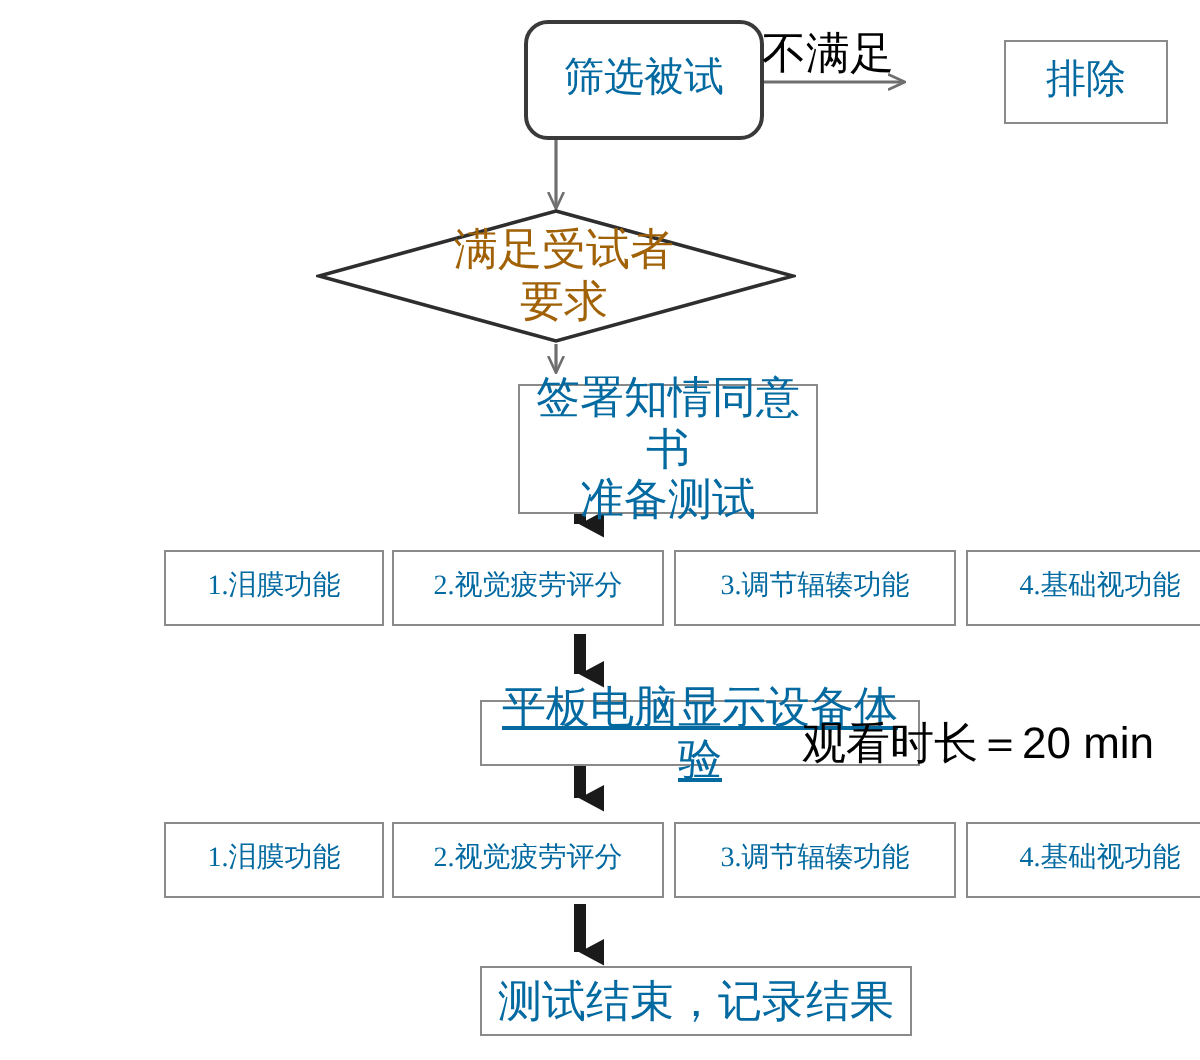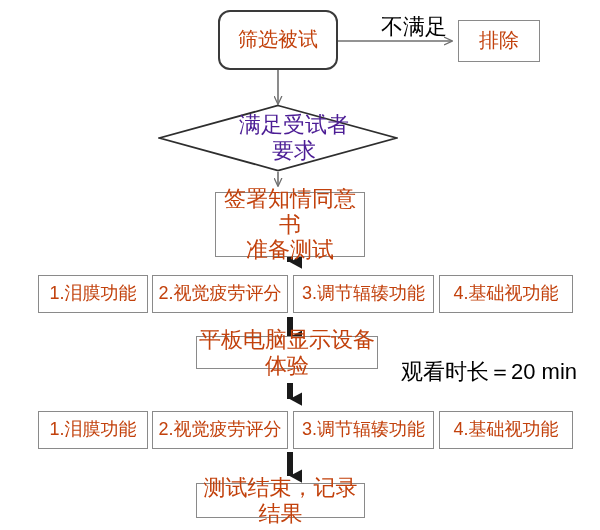--- a/index.html
+++ b/index.html
@@ -15,25 +15,26 @@
     font-family: "Liberation Sans", "DejaVu Sans", sans-serif;
     overflow: hidden;
   }
   .node {
     position: absolute;
     box-sizing: border-box;
     display: flex;
     align-items: center;
     justify-content: center;
     text-align: center;
-    color: #c2410c;
+    color: #0369a1;
     background: #ffffff;
     border: 1px solid #808080;
     line-height: 1.18;
     white-space: pre-line;
+    margin-left: 44px;
   }
   .node.rounded {
     border-radius: 12px;
     border: 2px solid #3a3a3a;
   }
   .node.rect {
     border: 1px solid #8a8a8a;
   }
   .label {
     position: absolute;
@@ -41,43 +42,43 @@
     white-space: nowrap;
   }
   .diamond-wrap {
     position: absolute;
   }
   .diamond-wrap svg {
     display: block;
   }
   .diamond-text {
     position: absolute;
-    left: 16px;
+    left: 4px;
     top: 0;
     width: 100%;
     height: 100%;
     display: flex;
     align-items: center;
     justify-content: center;
     text-align: center;
     white-space: pre-line;
     line-height: 1.18;
-    color: #4c1d95;
+    color: #a16207;
   }
   .conn {
     position: absolute;
     left: 0;
     top: 0;
     width: 600px;
     height: 530px;
     pointer-events: none;
   }
   .fs20 { font-size: 20px; }
   .fs19 { font-size: 22px; }
-  .fs18 { font-size: 18px; }
+  .fs18 { font-size: 14px; font-family: Liberation Serif, serif; }
 </style>
 </head>
 <body>
 
 <div id="canvas">
 
   <svg class="conn" viewBox="0 0 600 530">
     <defs>
       <marker id="thinArrow" markerWidth="9" markerHeight="9" refX="8" refY="4.5" orient="auto" markerUnits="userSpaceOnUse">
         <path d="M0,0.6 L8.4,4.5 L0,8.4" fill="none" stroke="#6f6f6f" stroke-width="1.3"></path>
@@ -132,24 +133,24 @@
 
   <div class="node rect fs19" style="left:215px; top:192px; width:150px; height:65px;">签署知情同意书
 准备测试</div>
 
 
   <div class="node rect fs18" style="left:38px; top:275px; width:110px; height:38px;">1.泪膜功能</div>
   <div class="node rect fs18" style="left:152px; top:275px; width:136px; height:38px;">2.视觉疲劳评分</div>
   <div class="node rect fs18" style="left:293px; top:275px; width:141px; height:38px;">3.调节辐辏功能</div>
   <div class="node rect fs18" style="left:439px; top:275px; width:134px; height:38px;">4.基础视功能</div>
 
-  <div class="node rect fs19" style="left:196px; top:336px; width:182px; height:33px;">平板电脑显示设备体验</div>
+  <div class="node rect fs19" style="left:196px; top:350px; width:220px; height:33px;text-decoration:underline;">平板电脑显示设备体验</div>
 
   <div class="label fs19" style="left:401px; top:357px;">观看时长＝20 min</div>
 
   <div class="node rect fs18" style="left:38px; top:411px; width:110px; height:38px;">1.泪膜功能</div>
   <div class="node rect fs18" style="left:152px; top:411px; width:136px; height:38px;">2.视觉疲劳评分</div>
   <div class="node rect fs18" style="left:293px; top:411px; width:141px; height:38px;">3.调节辐辏功能</div>
   <div class="node rect fs18" style="left:439px; top:411px; width:134px; height:38px;">4.基础视功能</div>
 
-  <div class="node rect fs19" style="left:196px; top:483px; width:169px; height:35px;">测试结束，记录结果</div>
+  <div class="node rect fs19" style="left:196px; top:483px; width:216px; height:35px;">测试结束，记录结果</div>
 
 </div>
 
 </body></html>

